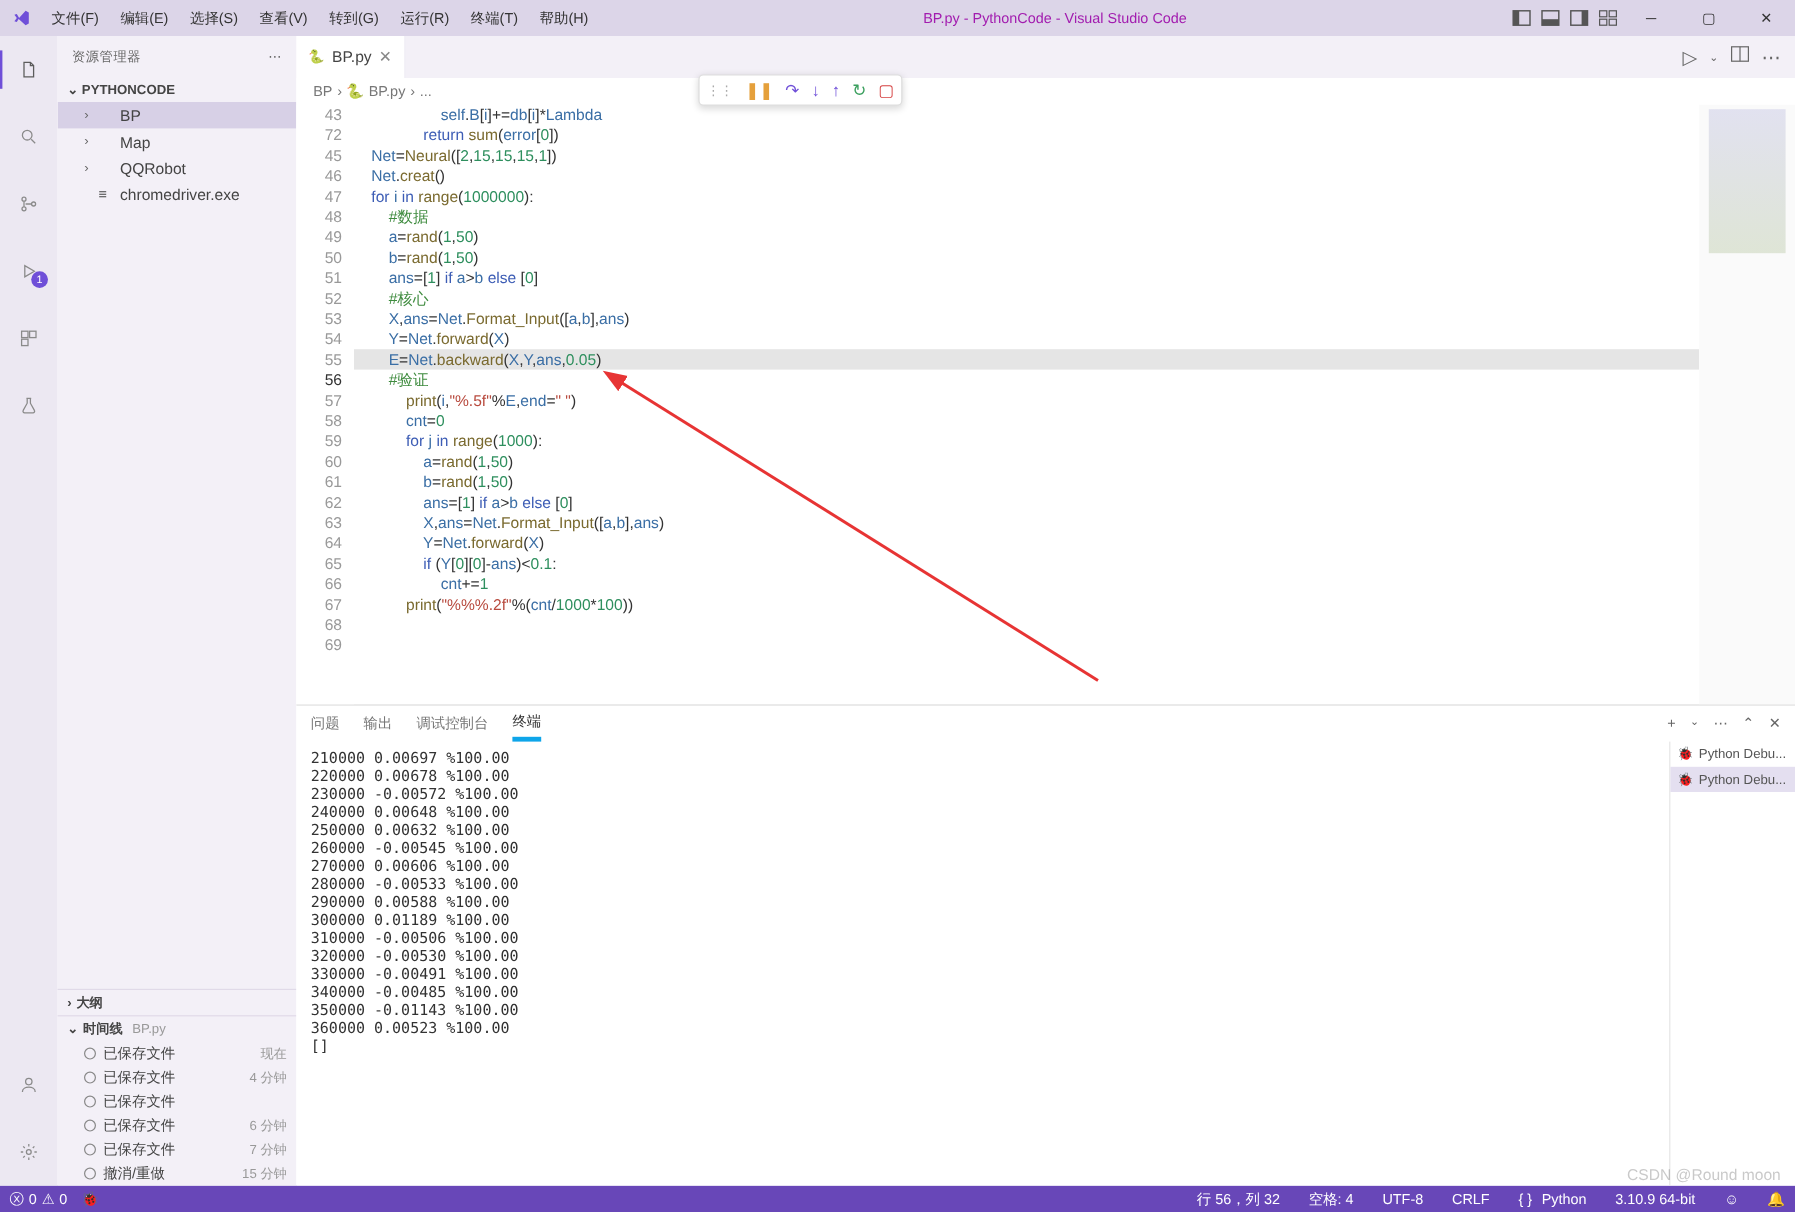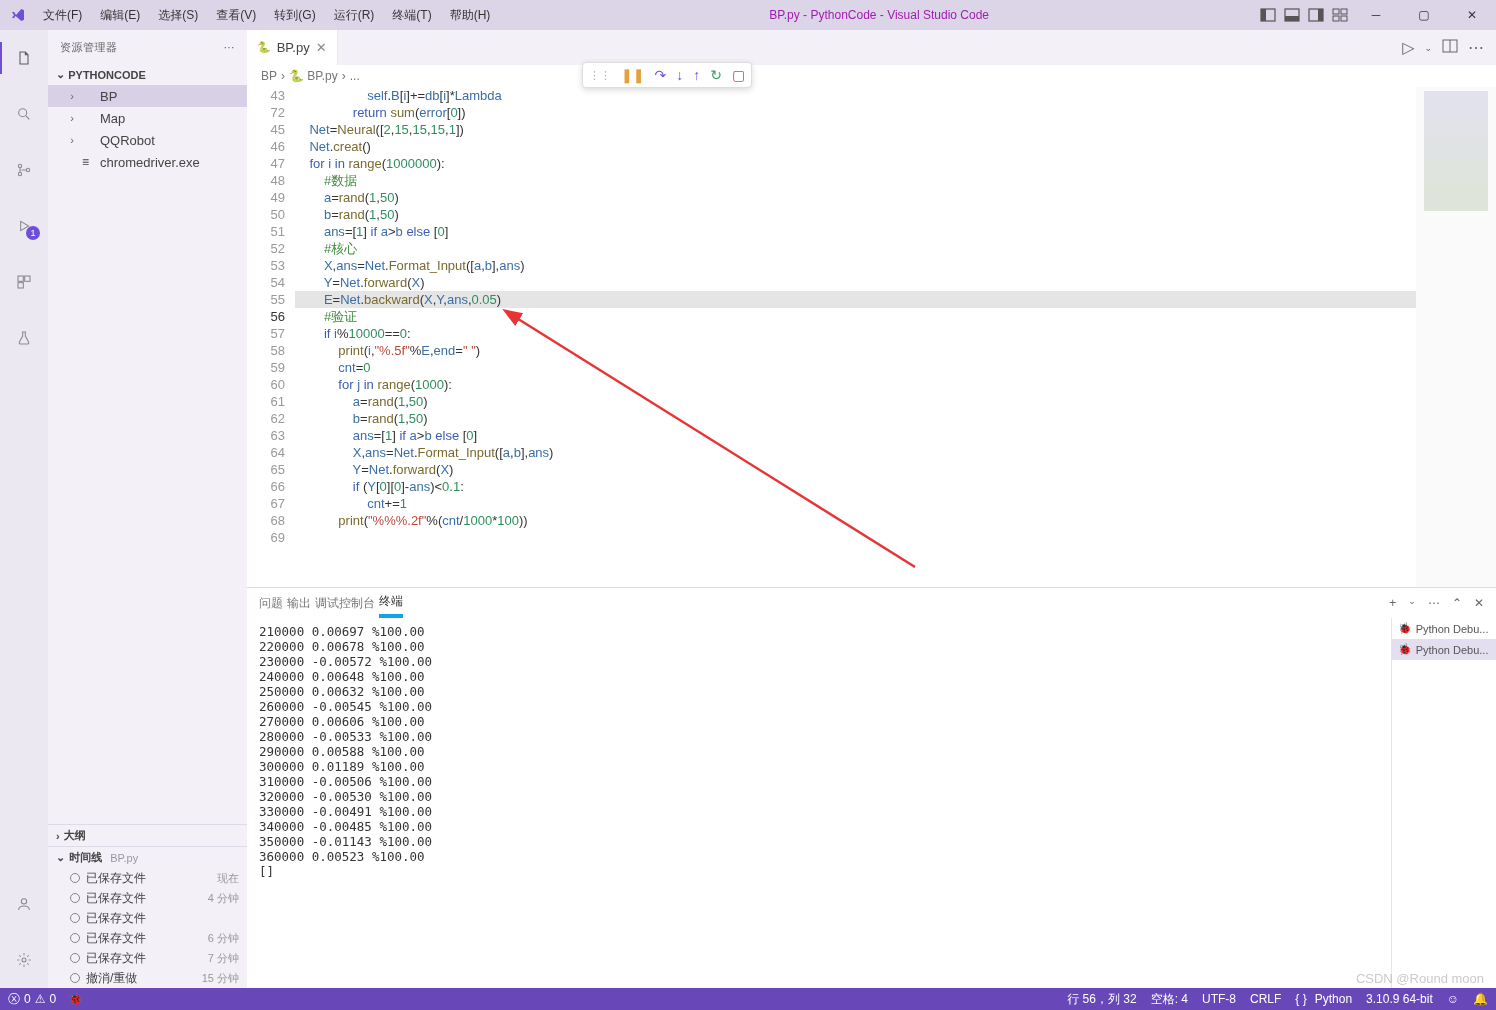--- a/index.html
+++ b/index.html
@@ -70,33 +70,33 @@
 .tok-str { color: #b84a3e; }
 .tok-cm { color: #3e8b3e; }
 .tok-op { color: #333; }
 .tok-id { color: #3a6ea5; }
 .minimap { width: 80px; background: #fafafa; position: relative; }
 .minimap .mm-block { position: absolute; left: 8px; right: 8px; background: linear-gradient(#bdbde0,#b5c5a0); opacity: 0.4; }
 
 .arrow-overlay { position: absolute; pointer-events: none; z-index: 5; }
 
 .panel { height: 401px; border-top: 1px solid #ddd; display: flex; flex-direction: column; }
-.panel-tabs { height: 30px; display: flex; align-items: center; padding: 0 12px; gap: 4px; font-size: 12px; color: #777; }
+.panel-tabs { height: 30px; display: flex; align-items: center; padding: 0 12px; gap: 20px; font-size: 12px; color: #777; }
 .panel-tabs .ptab { cursor: pointer; padding: 4px 0; }
 .panel-tabs .ptab.active { color: #333; border-bottom: 4px solid #0ea5e9; }
 .panel-tabs .ptab-right { margin-left: auto; display: flex; gap: 12px; color: #666; }
 .terminal { flex: 1; font-family: Consolas, monospace; font-size: 12.5px; line-height: 15px; padding: 6px 12px; color: #333; overflow: hidden; white-space: pre; }
 .term-side { width: 105px; border-left: 1px solid #e5e5e5; font-size: 11px; }
 .term-side .ts-item { padding: 4px 6px; display: flex; align-items: center; gap: 4px; color: #555; cursor: pointer; }
 .term-side .ts-item.active { background: #e4dff0; }
 .panel-body { flex: 1; display: flex; }
 
 .statusbar { height: 22px; background: #6847b8; color: #fff; display: flex; align-items: center; font-size: 12px; padding: 0 8px; gap: 12px; }
 .statusbar .sgroup { display: flex; align-items: center; gap: 4px; cursor: pointer; }
-.statusbar .right { margin-left: auto; display: flex; gap: 14px; }
+.statusbar .right { margin-left: auto; display: flex; gap: 24px; }
 
 .watermark { position: absolute; right: 12px; bottom: 24px; color: rgba(120,120,120,0.4); font-size: 13px; z-index: 50; }
 
 svg.ic { width: 16px; height: 16px; }
 </style>
 </head>
 <body>
 
 <div class="titlebar">
   <div class="logo">
@@ -366,21 +366,20 @@
           <div class="codeline">    <span class="tok-kw">for</span><span class="tok-op"> </span><span class="tok-id">i</span><span class="tok-op"> </span><span class="tok-kw">in</span><span class="tok-op"> </span><span class="tok-fn">range</span><span class="tok-op">(</span><span class="tok-num">1000000</span><span class="tok-op">):</span></div>
           <div class="codeline">        <span class="tok-cm">#数据</span></div>
           <div class="codeline">        <span class="tok-id">a</span><span class="tok-op">=</span><span class="tok-fn">rand</span><span class="tok-op">(</span><span class="tok-num">1</span><span class="tok-op">,</span><span class="tok-num">50</span><span class="tok-op">)</span></div>
           <div class="codeline">        <span class="tok-id">b</span><span class="tok-op">=</span><span class="tok-fn">rand</span><span class="tok-op">(</span><span class="tok-num">1</span><span class="tok-op">,</span><span class="tok-num">50</span><span class="tok-op">)</span></div>
           <div class="codeline">        <span class="tok-id">ans</span><span class="tok-op">=[</span><span class="tok-num">1</span><span class="tok-op">] </span><span class="tok-kw">if</span><span class="tok-op"> </span><span class="tok-id">a</span><span class="tok-op">&gt;</span><span class="tok-id">b</span><span class="tok-op"> </span><span class="tok-kw">else</span><span class="tok-op"> [</span><span class="tok-num">0</span><span class="tok-op">]</span></div>
           <div class="codeline">        <span class="tok-cm">#核心</span></div>
           <div class="codeline">        <span class="tok-id">X</span><span class="tok-op">,</span><span class="tok-id">ans</span><span class="tok-op">=</span><span class="tok-id">Net</span><span class="tok-op">.</span><span class="tok-fn">Format_Input</span><span class="tok-op">([</span><span class="tok-id">a</span><span class="tok-op">,</span><span class="tok-id">b</span><span class="tok-op">],</span><span class="tok-id">ans</span><span class="tok-op">)</span></div>
           <div class="codeline">        <span class="tok-id">Y</span><span class="tok-op">=</span><span class="tok-id">Net</span><span class="tok-op">.</span><span class="tok-fn">forward</span><span class="tok-op">(</span><span class="tok-id">X</span><span class="tok-op">)</span></div>
           <div class="codeline hl">        <span class="tok-id">E</span><span class="tok-op">=</span><span class="tok-id">Net</span><span class="tok-op">.</span><span class="tok-fn">backward</span><span class="tok-op">(</span><span class="tok-id">X</span><span class="tok-op">,</span><span class="tok-id">Y</span><span class="tok-op">,</span><span class="tok-id">ans</span><span class="tok-op">,</span><span class="tok-num">0.05</span><span class="tok-op">)</span></div>
           <div class="codeline">        <span class="tok-cm">#验证</span></div>
-          <div class="codeline">        <span class="tok-kw">if</span><span class="tok-op"> </span><span class="tok-id">i</span><span class="tok-op">%</span><span class="tok-num">10000</span><span class="tok-op">==</span><span class="tok-num">0</span><span class="tok-op">:</span></div>
           <div class="codeline">            <span class="tok-fn">print</span><span class="tok-op">(</span><span class="tok-id">i</span><span class="tok-op">,</span><span class="tok-str">"%.5f"</span><span class="tok-op">%</span><span class="tok-id">E</span><span class="tok-op">,</span><span class="tok-id">end</span><span class="tok-op">=</span><span class="tok-str">" "</span><span class="tok-op">)</span></div>
           <div class="codeline">            <span class="tok-id">cnt</span><span class="tok-op">=</span><span class="tok-num">0</span></div>
           <div class="codeline">            <span class="tok-kw">for</span><span class="tok-op"> </span><span class="tok-id">j</span><span class="tok-op"> </span><span class="tok-kw">in</span><span class="tok-op"> </span><span class="tok-fn">range</span><span class="tok-op">(</span><span class="tok-num">1000</span><span class="tok-op">):</span></div>
           <div class="codeline">                <span class="tok-id">a</span><span class="tok-op">=</span><span class="tok-fn">rand</span><span class="tok-op">(</span><span class="tok-num">1</span><span class="tok-op">,</span><span class="tok-num">50</span><span class="tok-op">)</span></div>
           <div class="codeline">                <span class="tok-id">b</span><span class="tok-op">=</span><span class="tok-fn">rand</span><span class="tok-op">(</span><span class="tok-num">1</span><span class="tok-op">,</span><span class="tok-num">50</span><span class="tok-op">)</span></div>
           <div class="codeline">                <span class="tok-id">ans</span><span class="tok-op">=[</span><span class="tok-num">1</span><span class="tok-op">] </span><span class="tok-kw">if</span><span class="tok-op"> </span><span class="tok-id">a</span><span class="tok-op">&gt;</span><span class="tok-id">b</span><span class="tok-op"> </span><span class="tok-kw">else</span><span class="tok-op"> [</span><span class="tok-num">0</span><span class="tok-op">]</span></div>
           <div class="codeline">                <span class="tok-id">X</span><span class="tok-op">,</span><span class="tok-id">ans</span><span class="tok-op">=</span><span class="tok-id">Net</span><span class="tok-op">.</span><span class="tok-fn">Format_Input</span><span class="tok-op">([</span><span class="tok-id">a</span><span class="tok-op">,</span><span class="tok-id">b</span><span class="tok-op">],</span><span class="tok-id">ans</span><span class="tok-op">)</span></div>
           <div class="codeline">                <span class="tok-id">Y</span><span class="tok-op">=</span><span class="tok-id">Net</span><span class="tok-op">.</span><span class="tok-fn">forward</span><span class="tok-op">(</span><span class="tok-id">X</span><span class="tok-op">)</span></div>
           <div class="codeline">                <span class="tok-kw">if</span><span class="tok-op"> (</span><span class="tok-id">Y</span><span class="tok-op">[</span><span class="tok-num">0</span><span class="tok-op">][</span><span class="tok-num">0</span><span class="tok-op">]-</span><span class="tok-id">ans</span><span class="tok-op">)&lt;</span><span class="tok-num">0.1</span><span class="tok-op">:</span></div>
           <div class="codeline">                    <span class="tok-id">cnt</span><span class="tok-op">+=</span><span class="tok-num">1</span></div>

